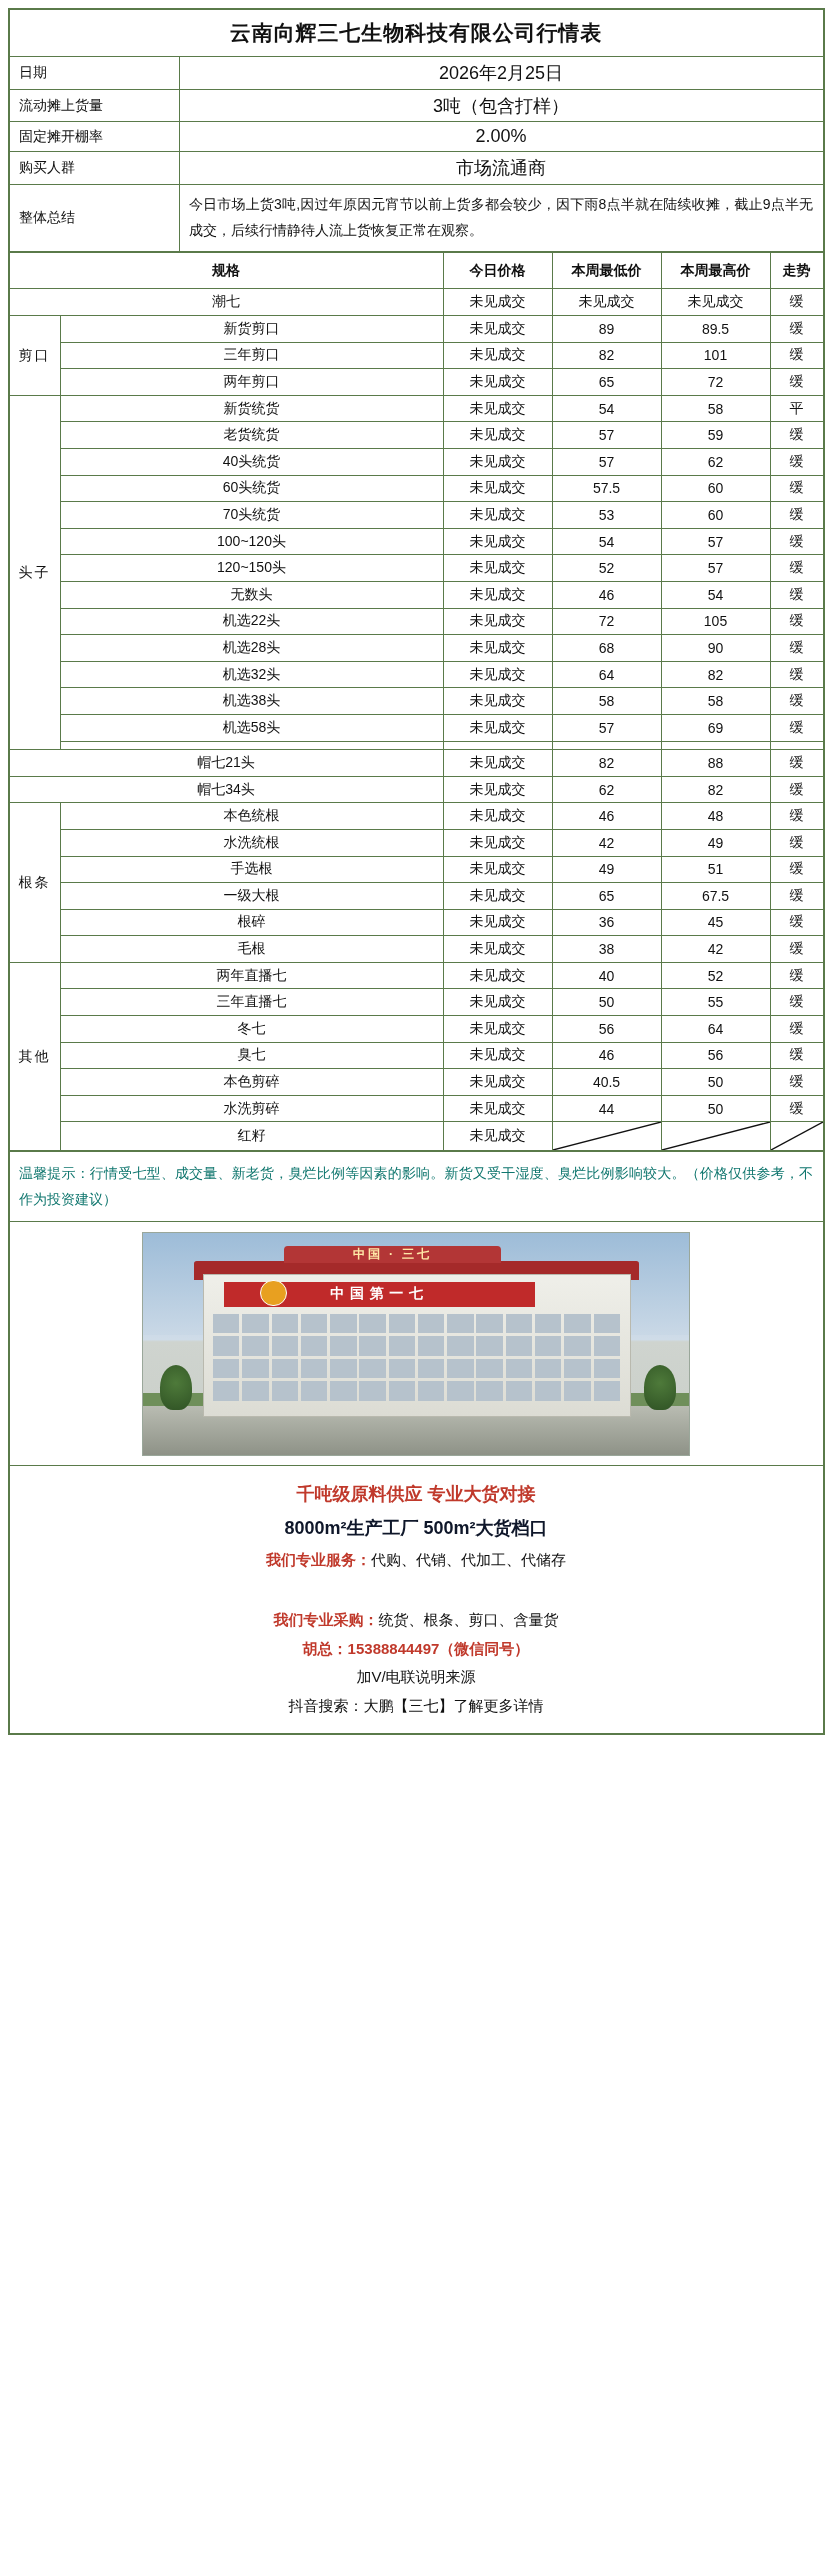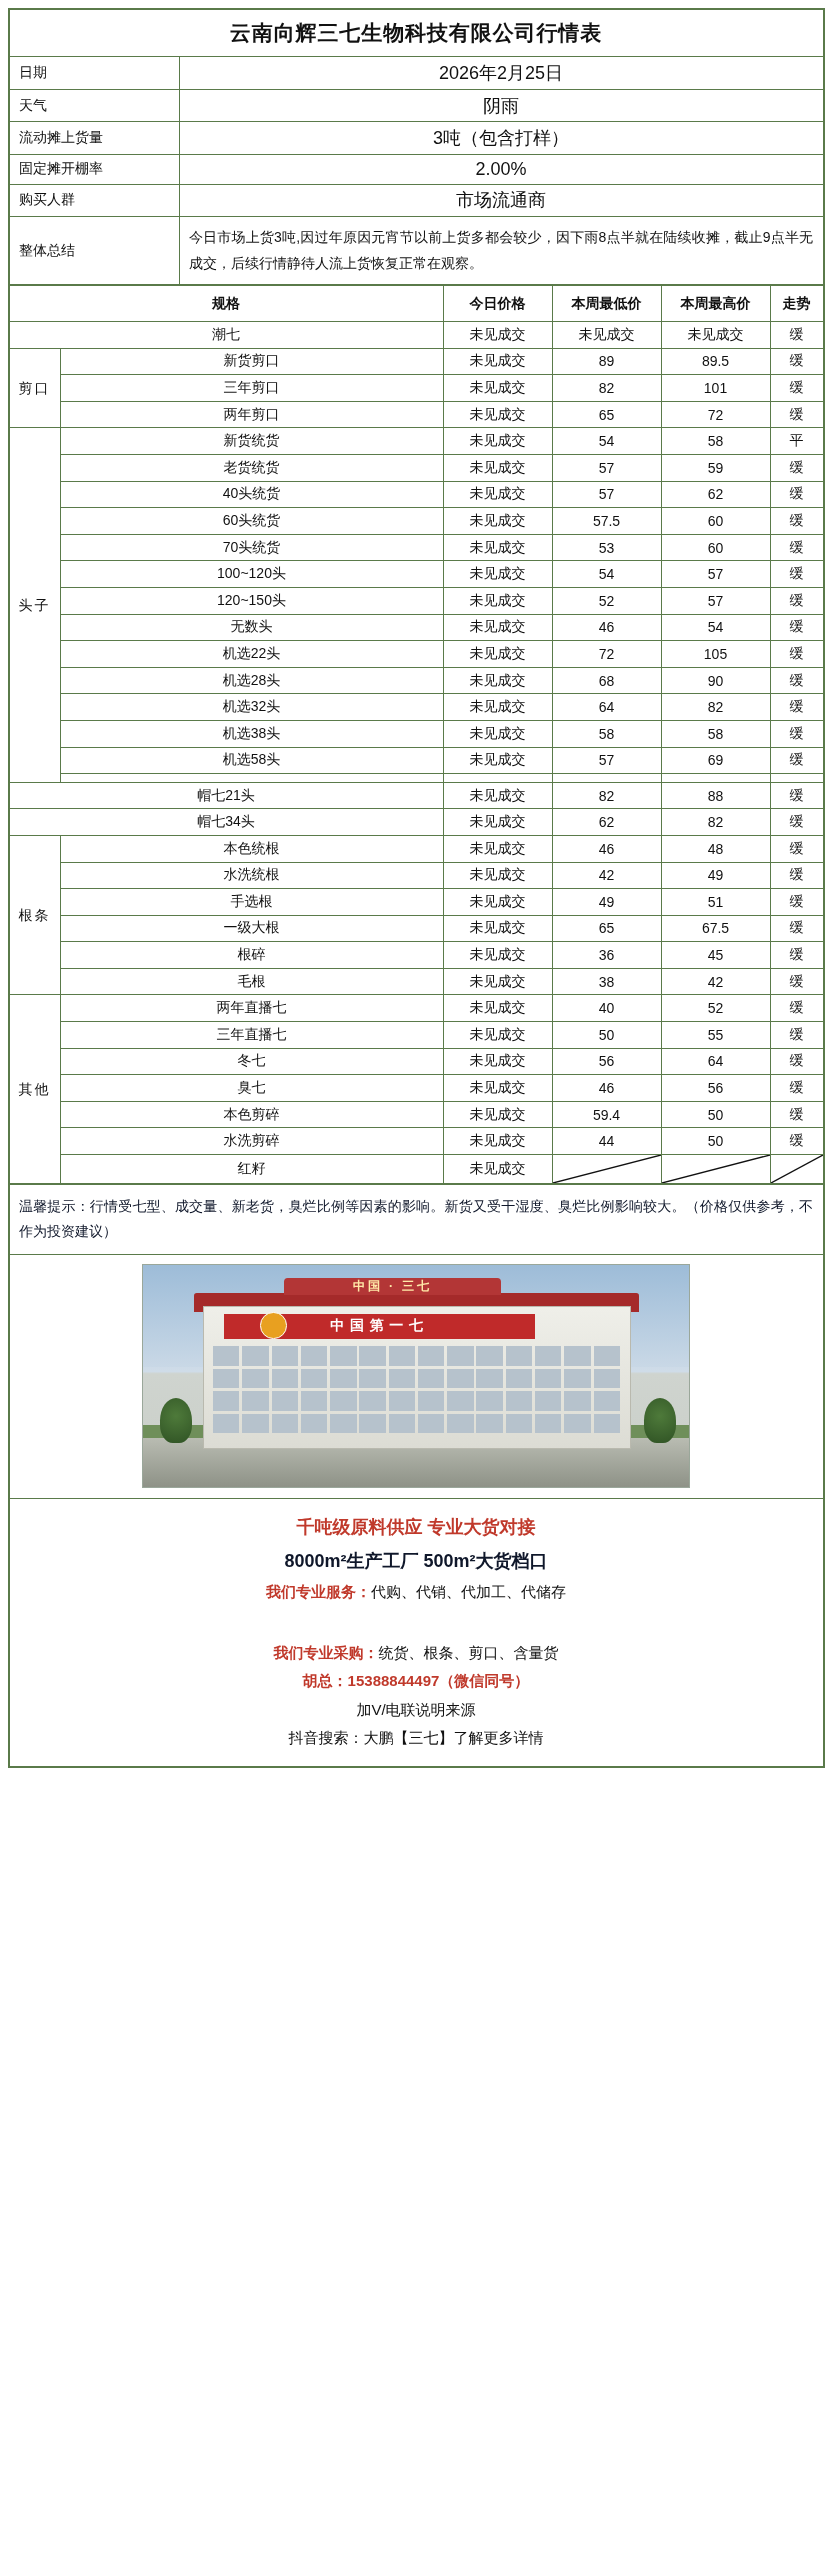--- a/index.html
+++ b/index.html
@@ -55,21 +55,21 @@
     text-align:center;
     font-size:14px;
     width:51px;
     letter-spacing:1.9px;
     line-height:1.35;
   }
   .name{text-align:center;font-size:14px;}
   .num{text-align:center;font-size:14px;}
   .trend{text-align:center;font-size:14px;width:53px;}
   .tip{
-    color:#0f172a;
+    color:#0f766e;
     font-size:14px;
     line-height:1.85;
     padding:8.5px 9.4px;
     text-align:justify;
   }
   .diag{position:relative;padding:0;height:28px;}
   .diag svg{display:block;width:100%;height:100%;}
   .photo-cell{padding:9.4px 0;text-align:center;}
   .photo{
     width:546px;height:222px;margin:0 auto;
@@ -151,24 +151,20 @@
         </colgroup>
       <tbody>
         <tr>
           <td class="title" colspan="2">云南向辉三七生物科技有限公司行情表</td>
         </tr>
         <tr>
           <td class="label">日期</td>
           <td class="val">2026年2月25日</td>
         </tr>
         <tr>
-          <td class="label">天气</td>
-          <td class="val">阴雨</td>
-        </tr>
-        <tr>
           <td class="label">流动摊上货量</td>
           <td class="val">3吨（包含打样）</td>
         </tr>
         <tr>
           <td class="label">固定摊开棚率</td>
           <td class="val">2.00%</td>
         </tr>
         <tr>
           <td class="label">购买人群</td>
           <td class="val">市场流通商</td>
@@ -415,21 +411,21 @@
         <tr>
           <td class="name">臭七</td>
           <td class="num">未见成交</td>
           <td class="num">46</td>
           <td class="num">56</td>
           <td class="trend">缓</td>
         </tr>
         <tr>
           <td class="name">本色剪碎</td>
           <td class="num">未见成交</td>
-          <td class="num">59.4</td>
+          <td class="num">40.5</td>
           <td class="num">50</td>
           <td class="trend">缓</td>
         </tr>
         <tr>
           <td class="name">水洗剪碎</td>
           <td class="num">未见成交</td>
           <td class="num">44</td>
           <td class="num">50</td>
           <td class="trend">缓</td>
         </tr>

